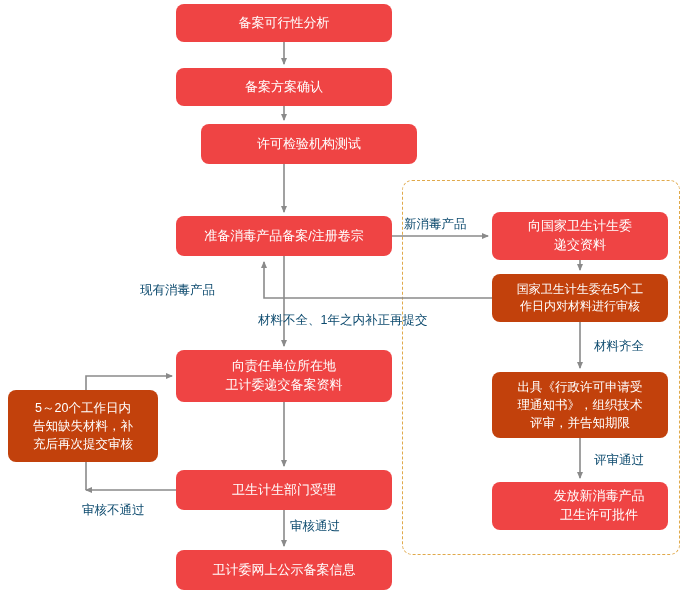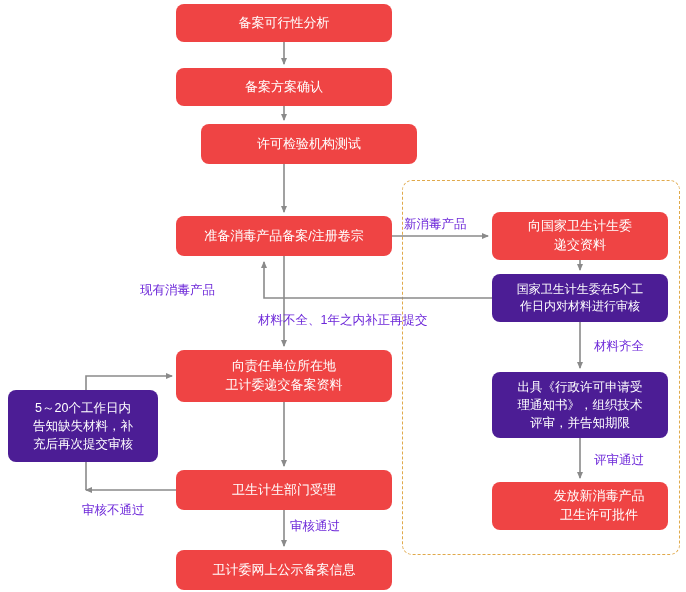--- a/index.html
+++ b/index.html
@@ -25,24 +25,24 @@
     display: flex;
     align-items: center;
     justify-content: center;
     text-align: center;
     line-height: 1.45;
     font-size: 13px;
     padding: 4px 6px;
     white-space: pre-line;
   }
   .node.teal { background: #ef4444; }
-  .node.light { background: #4c1d95; }
+  .node.light { background: #c2410c; }
   .label {
     position: absolute;
-    color: #6d28d9;
+    color: #0c4a6e;
     font-size: 12.5px;
     line-height: 1.3;
     white-space: pre-line;
     text-align: left;
   }
   .dashbox {
     position: absolute;
     box-sizing: border-box;
     border: 1px dashed #e0a94a;
     border-radius: 10px;

